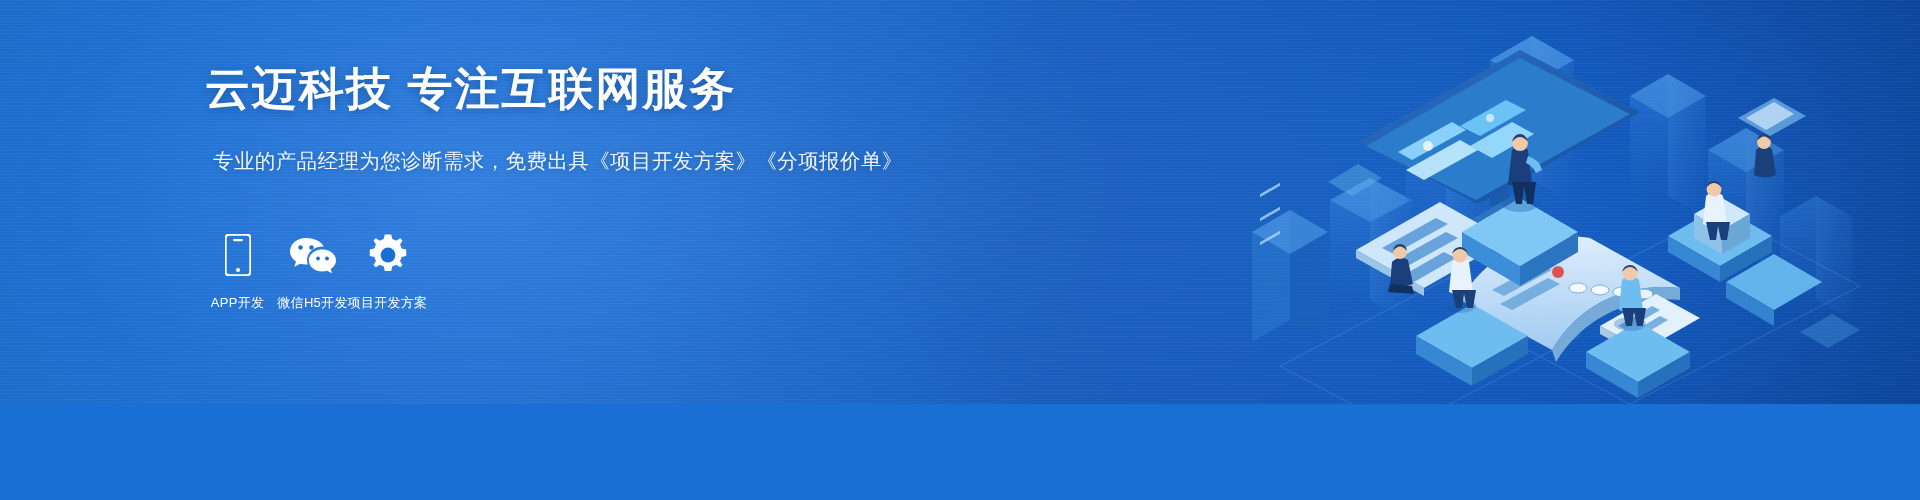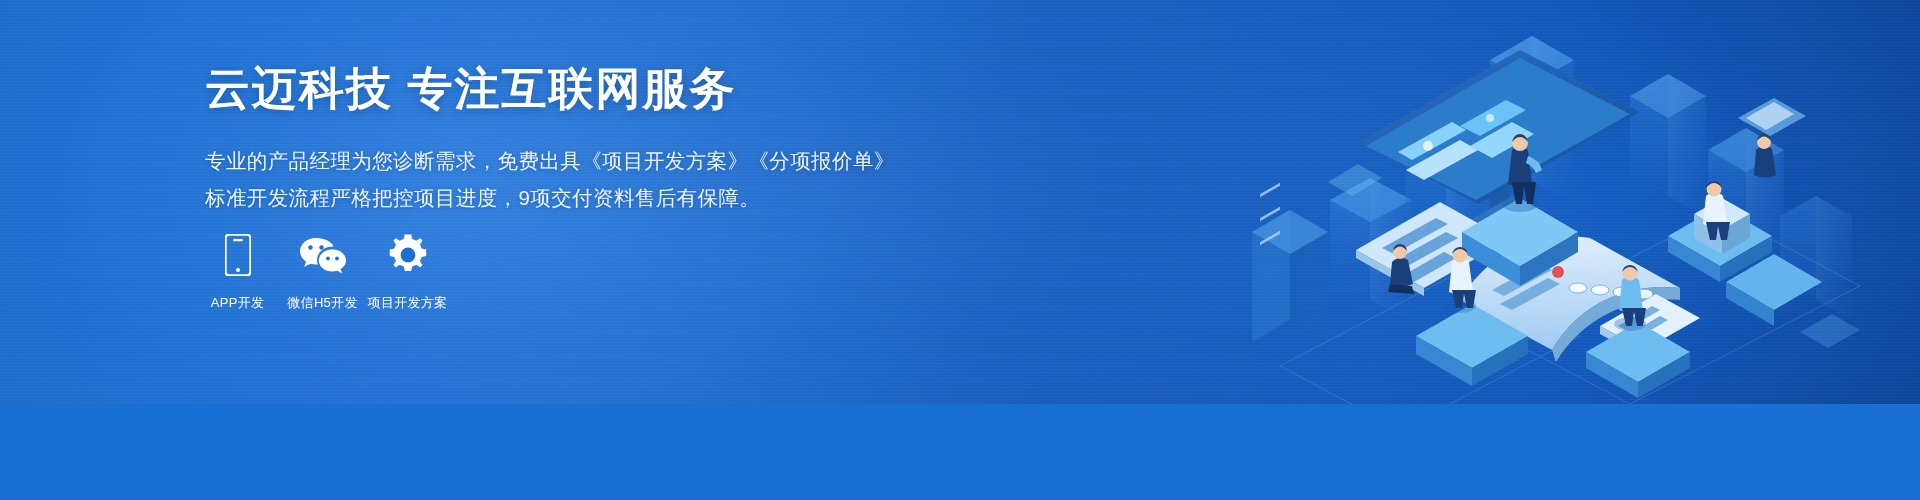--- a/index.html
+++ b/index.html
@@ -28,26 +28,26 @@
   }
 
   
   .copy{position:absolute;left:205px;top:62px;width:720px;}
   .headline{
     font-size:45px;font-weight:bold;color:#ffffff;letter-spacing:2px;
     line-height:1.2;margin:0 0 26px 0;white-space:nowrap;
     text-shadow:0 2px 10px rgba(4,36,90,0.35);
   }
   .sub-line{
-    font-size:20.5px;color:#eef5ff;line-height:1.82;margin:0;white-space:nowrap;
+    font-size:20.5px;color:#eef5ff;line-height:1.82;margin:8px;white-space:nowrap;
     letter-spacing:0.4px;text-shadow:0 1px 5px rgba(4,36,90,0.3);
   }
 
   
-  .services{position:absolute;left:200px;top:232px;display:flex;align-items:flex-end;gap:10px;}
+  .services{position:absolute;left:200px;top:232px;display:flex;align-items:flex-end;}
   .svc{width:75px;display:flex;flex-direction:column;align-items:center;}
   .svc .glyph{height:46px;display:flex;align-items:center;justify-content:center;margin-bottom:16px;}
   .svc .glyph svg{display:block;fill:#ffffff;}
   .svc .cap{font-size:13px;color:#ffffff;white-space:nowrap;letter-spacing:0.3px;}
 
   
   .art{position:absolute;right:0;top:0;width:760px;height:500px;}
   .art svg{display:block;}
 </style>
 </head>
@@ -261,21 +261,20 @@
       <g opacity="0.75">
         <polygon points="168,182 198,164 222,178 192,196" fill="#7fc7f5" opacity="0.45"></polygon>
         <polygon points="640,332 672,314 700,330 668,348" fill="#5fb0ea" opacity="0.4"></polygon>
       </g>
     </svg>
   </div>
 
   <div class="copy">
     <h1 class="headline">云迈科技 专注互联网服务</h1>
     <p class="sub-line">专业的产品经理为您诊断需求，免费出具《项目开发方案》《分项报价单》</p>
-    <p class="sub-line">标准开发流程严格把控项目进度，9项交付资料售后有保障。</p>
   </div>
 
   <div class="services">
 
     <div class="svc">
       <span class="glyph">
         <svg width="26" height="42" viewBox="0 0 26 42" aria-hidden="true">
           <rect x="0.5" y="0.5" width="25" height="41" rx="4" ry="4" fill="none" stroke="#ffffff" stroke-width="2.4"></rect>
           <rect x="8" y="5" width="10" height="2.2" rx="1.1" fill="#ffffff"></rect>
           <circle cx="13" cy="36" r="2.1" fill="#ffffff"></circle>

